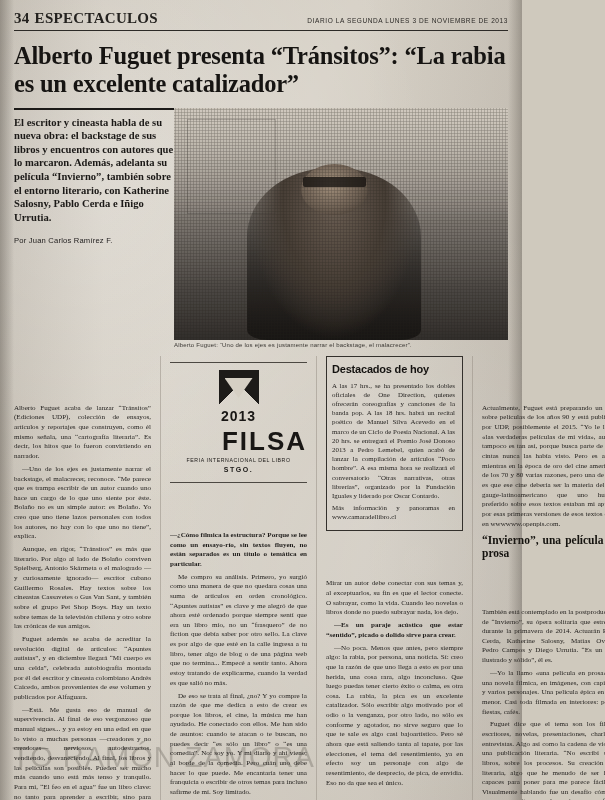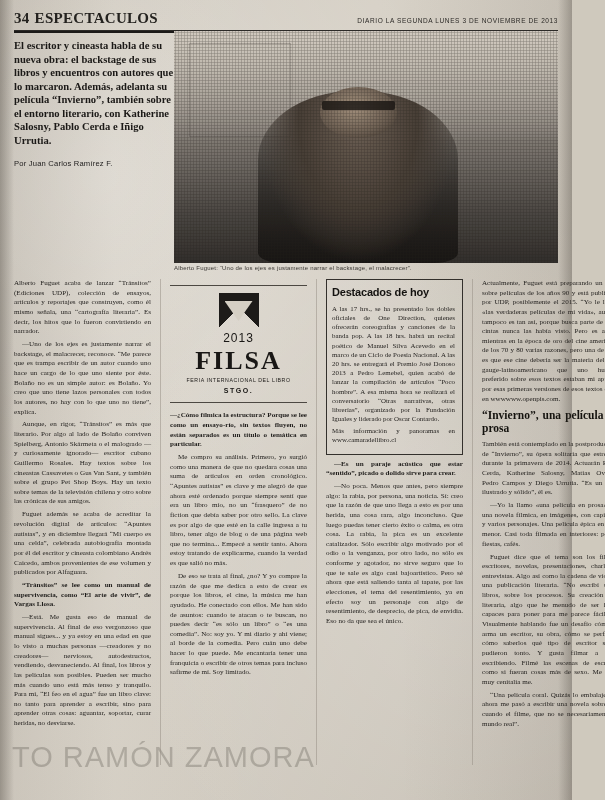--- a/index.html
+++ b/index.html
@@ -4,21 +4,21 @@
 <style>
   html,body{margin:0;padding:0;}
   body{
     width:605px;height:800px;
     background:#cfc9bd;
     font-family:"Liberation Serif", serif;
     overflow:hidden;
   }
   .page{
     position:relative;
-    width:572px;height:800px;
+    width:522px;height:800px;
     background:#d5cfc4;
     background-image:
       radial-gradient(circle at 18% 22%, rgba(255,255,255,0.28), rgba(255,255,255,0) 45%),
       radial-gradient(circle at 80% 70%, rgba(255,255,255,0.18), rgba(255,255,255,0) 50%),
       linear-gradient(115deg, rgba(120,110,95,0.10), rgba(255,255,255,0.05) 40%, rgba(110,100,88,0.14));
     box-sizing:border-box;
     padding:10px 14px 0 14px;
   }
   .paper-tint{
     position:absolute;inset:0;
@@ -150,21 +150,21 @@
   }
   .col{
     width:137px;
     flex:0 0 137px;
     font-size:7.1px;
     line-height:1.36;
     color:#201e1c;
     text-align:justify;
   }
   .col p{margin:0 0 3.2px 0;text-indent:8px;}
-  .col p.first{text-indent:0;}
+  .col p.first{text-indent:0;margin-top:48px;}
   .col .lead-in{font-weight:bold;}
   .divider{
     flex:0 0 1px;
     background:#938c82;
     opacity:0.5;
   }
   
   .filsa{
     margin:6px 0 8px 0;
     text-align:center;
@@ -181,26 +181,27 @@
     position:relative;
   }
   .filsa .mark:after{
     content:"";position:absolute;left:6px;top:8px;right:6px;bottom:6px;
     background:#d5cfc4;
     clip-path:polygon(50% 0,100% 100%,0 100%);
     transform:scaleY(-1);
   }
   .filsa .year{
     font-family:"Liberation Sans", sans-serif;
-    font-size:12px;font-weight:normal;letter-spacing:1px;
+    font-size:14px;font-weight:bold;letter-spacing:1px;
   }
   .filsa .word{
-    font-family:Liberation Serif, serif;
+    font-family:Liberation Sans, sans-serif;
     font-size:26px;font-weight:bold;letter-spacing:2px;line-height:1;
     margin-top:2px;
+    text-align:right;
   }
   .filsa .sub{
     font-family:"Liberation Sans", sans-serif;
     font-size:5.2px;letter-spacing:0.6px;margin-top:3px;line-height:1.25;
   }
   .filsa .stgo{
     font-family:"Liberation Sans", sans-serif;
     font-size:7px;font-weight:bold;letter-spacing:1.5px;margin-top:2px;
   }
   
@@ -256,20 +257,21 @@
   <div class="edge-shadow"></div>
   <div class="edge-shadow right"></div>
 
   <div class="masthead">
     <div class="folio">
       <span class="num">34</span><span>ESPECTACULOS</span>
     </div>
     <div class="masthead-right">DIARIO LA SEGUNDA LUNES 3 DE NOVIEMBRE DE 2013</div>
   </div>
 
+  <h1 class="headline">Alberto Fuguet presenta “Tránsitos”: “La rabia es un excelente catalizador”</h1>
 
   <div class="top-region">
     <div class="lead-col">
       <div class="lead">El escritor y cineasta habla de su nueva obra: el backstage de sus libros y encuentros con autores que lo marcaron. Además, adelanta su película “Invierno”, también sobre el entorno literario, con Katherine Salosny, Pablo Cerda e Iñigo Urrutia.</div>
       <div class="byline">Por Juan Carlos Ramírez F.</div>
     </div>
     <div class="photo-col">
       <div class="photo">
         <div class="bg-blur"></div>
         <div class="frame-line"></div>
@@ -282,21 +284,20 @@
     </div>
   </div>
 
   <div class="body-grid">
 
     <div class="col">
       <p class="first">Alberto Fuguet acaba de lanzar “Tránsitos” (Ediciones UDP), colección de ensayos, artículos y reportajes que construyen, como él mismo señala, una “cartografía literaria”. Es decir, los hitos que lo fueron convirtiendo en narrador.</p>
       <p>—Uno de los ejes es justamente narrar el backstage, el malacrecer, reconoce. “Me parece que es trampa escribir de un autor cuando uno hace un cargo de lo que uno siente por éste. Bolaño no es un simple autor: es Bolaño. Yo creo que uno tiene lazos personales con todos los autores, no hay con lo que uno no tiene”, explica.</p>
       <p>Aunque, en rigor, “Tránsitos” es más que literario. Por algo al lado de Bolaño conviven Spielberg, Antonio Skármeta o el malogrado —y curiosamente ignorado— escritor cubano Guillermo Rosales. Hay textos sobre los cineastas Cassavetes o Gus Van Sant, y también sobre el grupo Pet Shop Boys. Hay un texto sobre temas de la televisión chilena y otro sobre las crónicas de sus amigos.</p>
       <p>Fuguet además se acaba de acreditar la revolución digital de artículos: “Apuntes autistas”, y en diciembre llegará “Mi cuerpo es una celda”, celebrada autobiografía montada por él del escritor y cineasta colombiano Andrés Caicedo, ambos provenientes de ese volumen y publicados por Alfaguara.</p>
-      <p class="lead-in">“Tránsitos” se lee como un manual de supervivencia, como “El arte de vivir”, de Vargas Llosa.</p>
       <p>—Está. Me gusta eso de manual de supervivencia. Al final de eso vergonzoso que manual sigues... y ya estoy en una edad en que lo visto a muchas personas —creadores y no creadores— nerviosos, autodestructos, vendiendo, desvaneciendo. Al final, los libros y las películas son posibles. Pueden ser mucho más cuando uno está más tenso y tranquilo. Para mí, “El feo en el agua” fue un libro clave: no tanto para aprender a escribir, sino para aprender otras cosas: aguantar, soportar, curar heridas, no desviarse.</p>
     </div>
     <div class="divider"></div>
 
     <div class="col">
       <div class="filsa">
         <div class="mark"></div>
         <div class="year">2013</div>
         <div class="word">FILSA</div>
         <div class="sub">FERIA INTERNACIONAL DEL LIBRO</div>
@@ -307,20 +308,21 @@
       <p>De eso se trata al final, ¿no? Y yo compre la razón de que me dedica a esto de crear es porque los libros, el cine, la música me han ayudado. He conectado con ellos. Me han sido de asuntos: cuando te atacan o te buscan, no puedes decir “es sólo un libro” o “es una comedia”. No: soy yo. Y mi diario y ahí viene; al borde de la comedia. Pero cuán uno debe hacer lo que puede. Me encantaría tener una franquicia o escribir de otros temas para incluso safirme de mí. Soy limitado.</p>
     </div>
     <div class="divider"></div>
 
     <div class="col">
       <div class="box">
         <h3>Destacados de hoy</h3>
         <p>A las 17 hrs., se ha presentado los dobles oficiales de One Direction, quienes ofrecerán coreografías y canciones de la banda pop. A las 18 hrs. habrá un recital poético de Manuel Silva Acevedo en el marco de un Ciclo de Poesía Nacional. A las 20 hrs. se entregará el Premio José Donoso 2013 a Pedro Lemebel, quien acabó de lanzar la compilación de artículos “Poco hombre”. A esa misma hora se realizará el conversatorio “Otras narrativas, otras librerías”, organizado por la Fundación Iguales y liderado por Oscar Contardo.</p>
         <p>Más información y panoramas en www.camaradellibro.cl</p>
       </div>
+      <p class="first">Mirar un autor debe conectar con sus temas y, al exceptuarlos, su fin es que el lector conecte. O sabrayar, como la vida. Cuando leo novelas o libros donde no puedo subrayar nada, los dejo.</p>
       <p class="lead-in">—Es un paraje acústico que estar “sentido”, picado o dolido sirve para crear.</p>
       <p>—No poca. Menos que antes, pero siempre algo: la rabia, por persona, una noticia. Sí: creo que la razón de que uno llega a esto es por una herida, una cosa rara, algo inconcluso. Que luego puedas tener cierto éxito o calma, es otra cosa. La rabia, la pica es un excelente catalizador. Sólo escribir algo motivado por el odio o la venganza, por otro lado, no sólo es conforme y agotador, no sirve seguro que lo que te sale es algo casi bajoartístico. Pero sé ahora que está saliendo tanta al tapate, por las elecciones, el tema del resentimiento, ya en efecto soy un personaje con algo de resentimiento, de desprecio, de pica, de envidia. Eso no da que sea el único.</p>
     </div>
     <div class="divider"></div>
 
     <div class="col">
       <p class="first">Actualmente, Fuguet está preparando un libro sobre películas de los años 90 y está publicado por UDP, posiblemente el 2015. “Yo le llamo «las verdaderas películas de mi vida», aunque tampoco es tan así, porque busca parte de estas cintas nunca las había visto. Pero es aparte mientras en la época de oro del cine americano de los 70 y 80 varias razones, pero una de ellas es que ese cine debería ser la materia del cine gauge-latinoamericano que uno hubiera preferido sobre esos textos estaban mi apuesta por esas primeras versiones de esos textos están en wwwwww.openpis.com.</p>
       <div class="subhead">“Invierno”, una película en prosa</div>
       <p class="first">También está contemplado en la postproducción de “Invierno”, su ópera solitaria que estrenará durante la primavera de 2014. Actuarán Pablo Cerda, Katherine Salosny, Matías Oviedo, Pedro Campos y Diego Urrutia. “Es un libro ilustrado y sólido”, él es.</p>
       <p>—Yo la llamo «una película en prosa». Es una novela fílmica, en imágenes, con capítulos y varios personajes. Una película épica en tono menor. Casi toda filmada en interiores: pocas, fiestas, cafés.</p>

